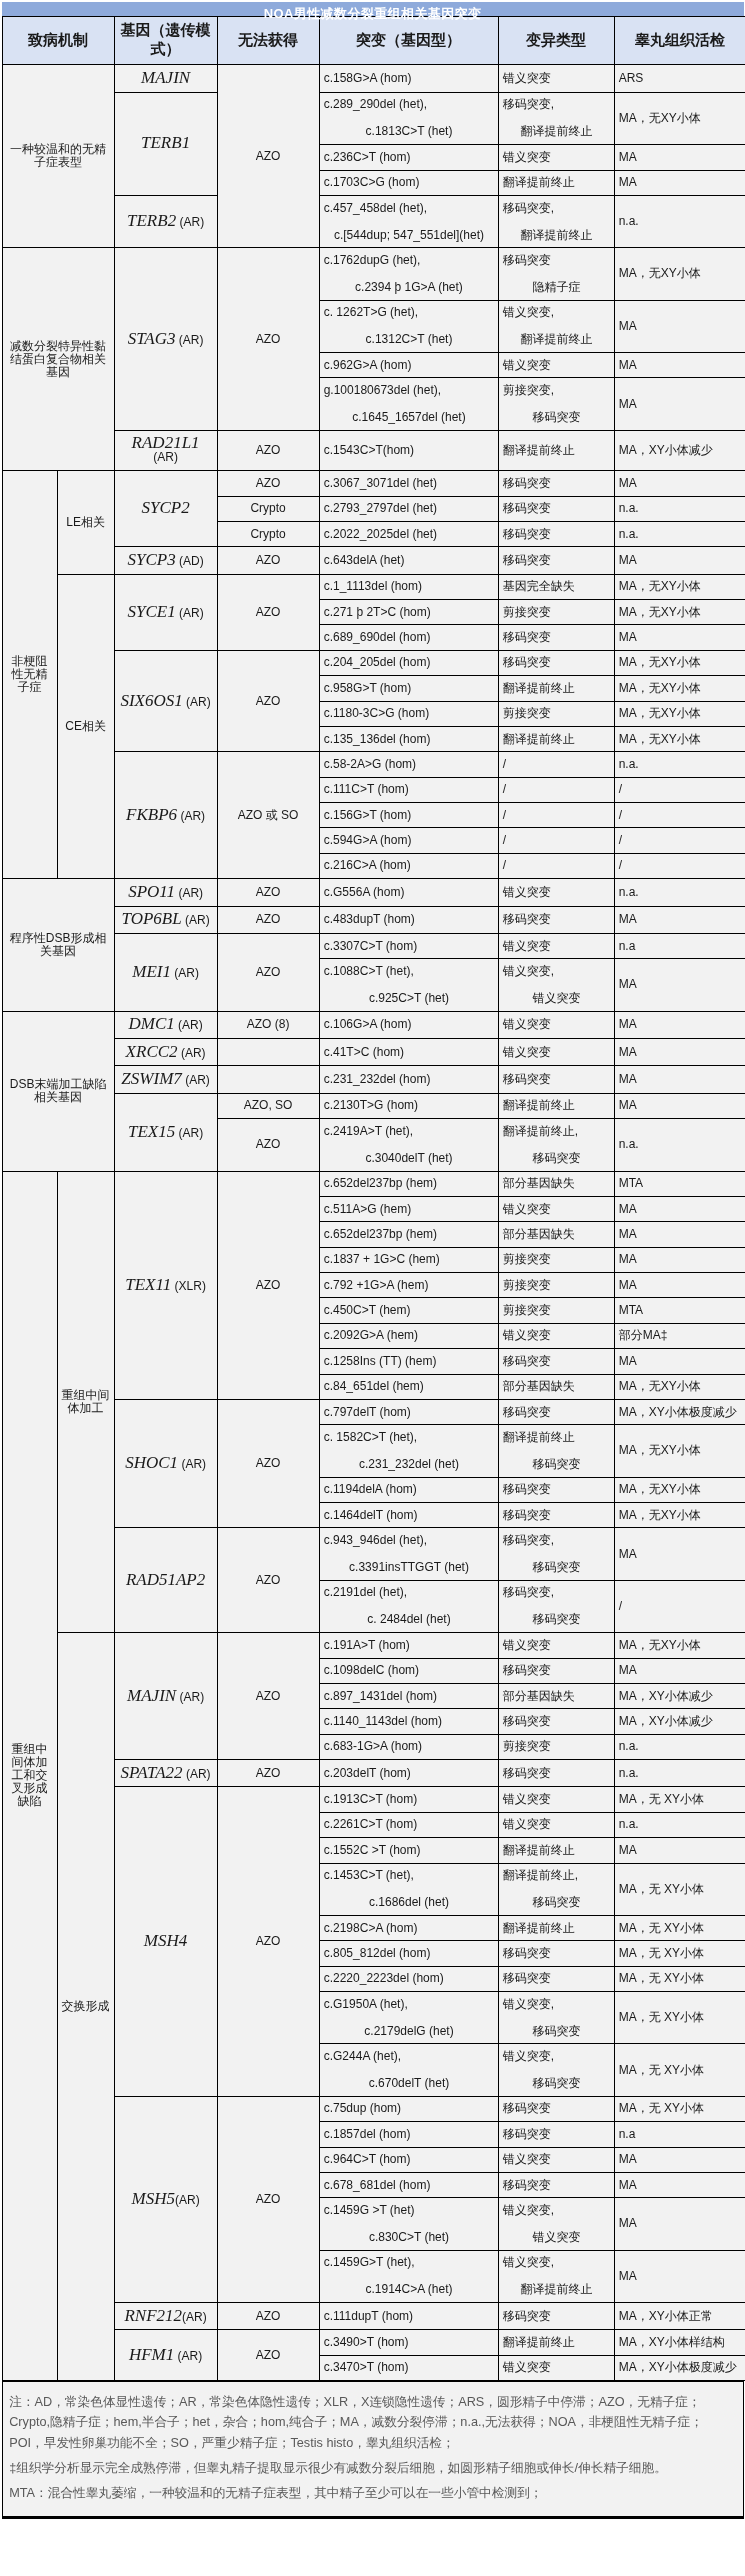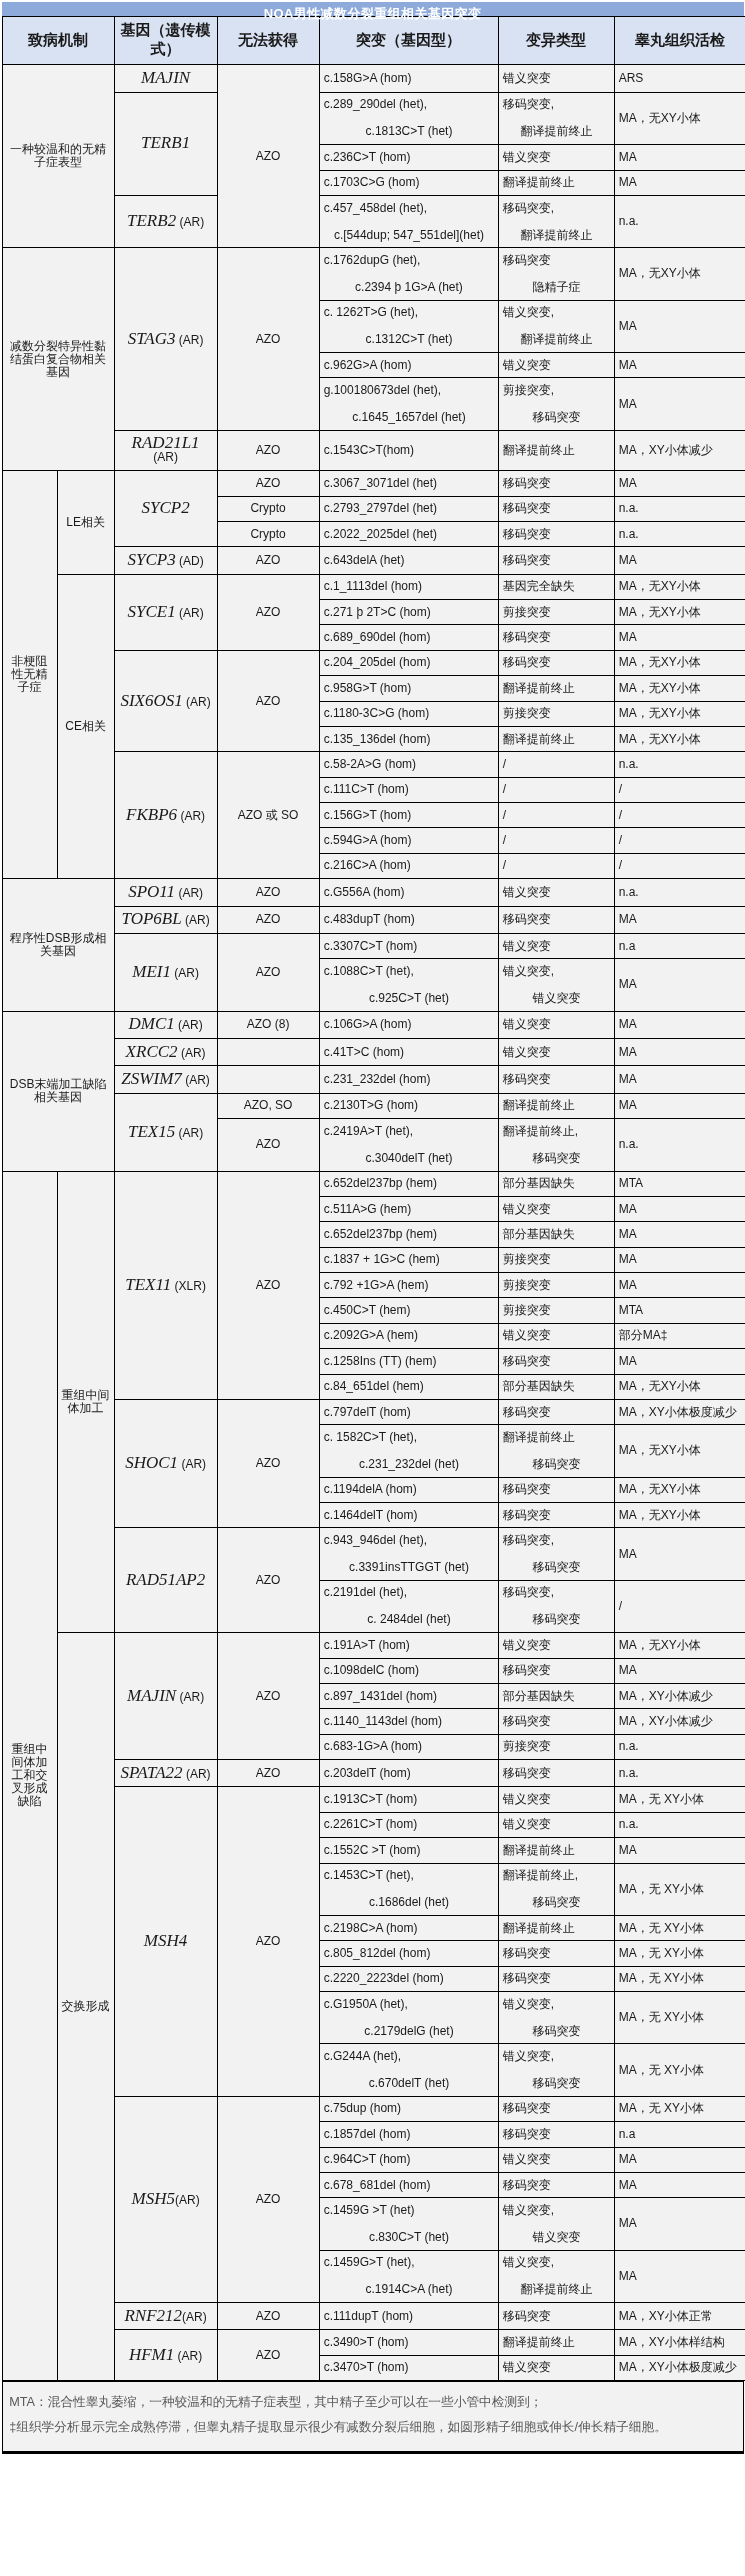--- a/index.html
+++ b/index.html
@@ -565,17 +565,18 @@
           <td class="biopsy-cell">MA，XY小体样结构</td>
         </tr>
         <tr>
           <td class="mutation-cell">c.3470&gt;T (hom)</td>
           <td class="variant-type-cell">错义突变</td>
           <td class="biopsy-cell">MA，XY小体极度减少</td>
         </tr>
       </tbody>
   </table>
   <div class="notes">
+    <p>注：AD，常染色体显性遗传；AR，常染色体隐性遗传；XLR，X连锁隐性遗传；ARS，圆形精子中停滞；AZO，无精子症；Crypto,隐精子症；hem,半合子；het，杂合；hom,纯合子；MA，减数分裂停滞；n.a.,无法获得；NOA，非梗阻性无精子症；POI，早发性卵巢功能不全；SO，严重少精子症；Testis histo，睾丸组织活检；</p>
+    <p>‡组织学分析显示完全成熟停滞，但睾丸精子提取显示很少有减数分裂后细胞，如圆形精子细胞或伸长/伸长精子细胞。</p>
     <p>MTA：混合性睾丸萎缩，一种较温和的无精子症表型，其中精子至少可以在一些小管中检测到；</p>
-    <p>‡组织学分析显示完全成熟停滞，但睾丸精子提取显示很少有减数分裂后细胞，如圆形精子细胞或伸长/伸长精子细胞。</p>
   </div>
 </div>
 
 
 </body></html>

